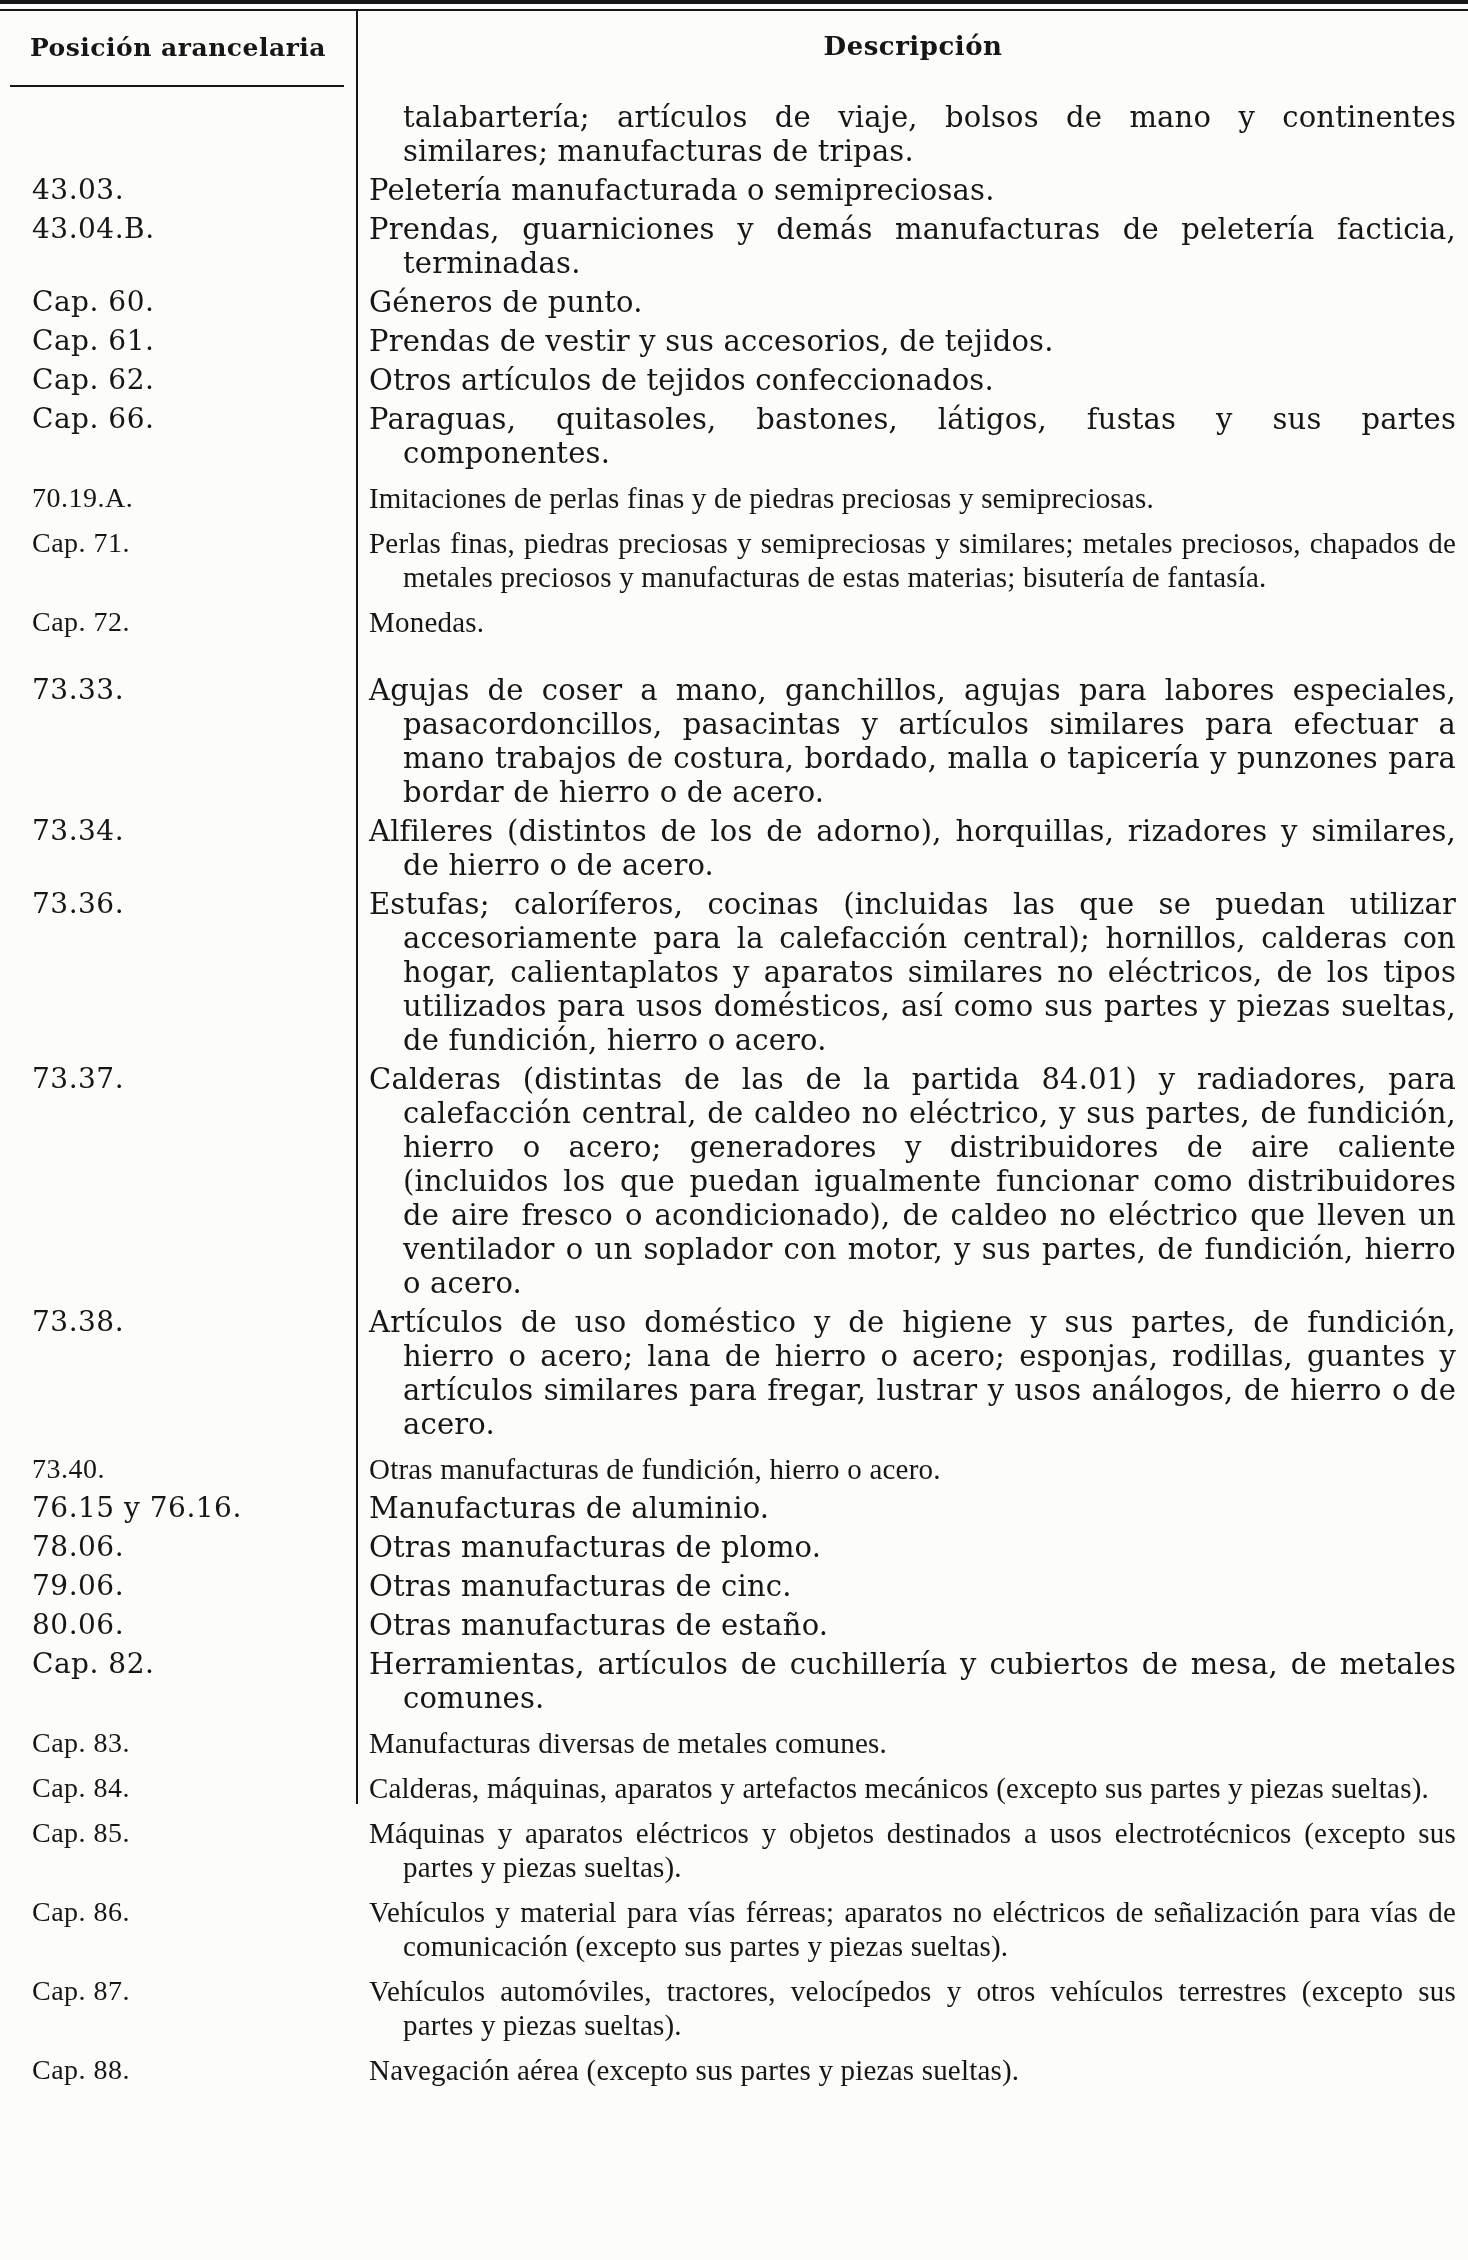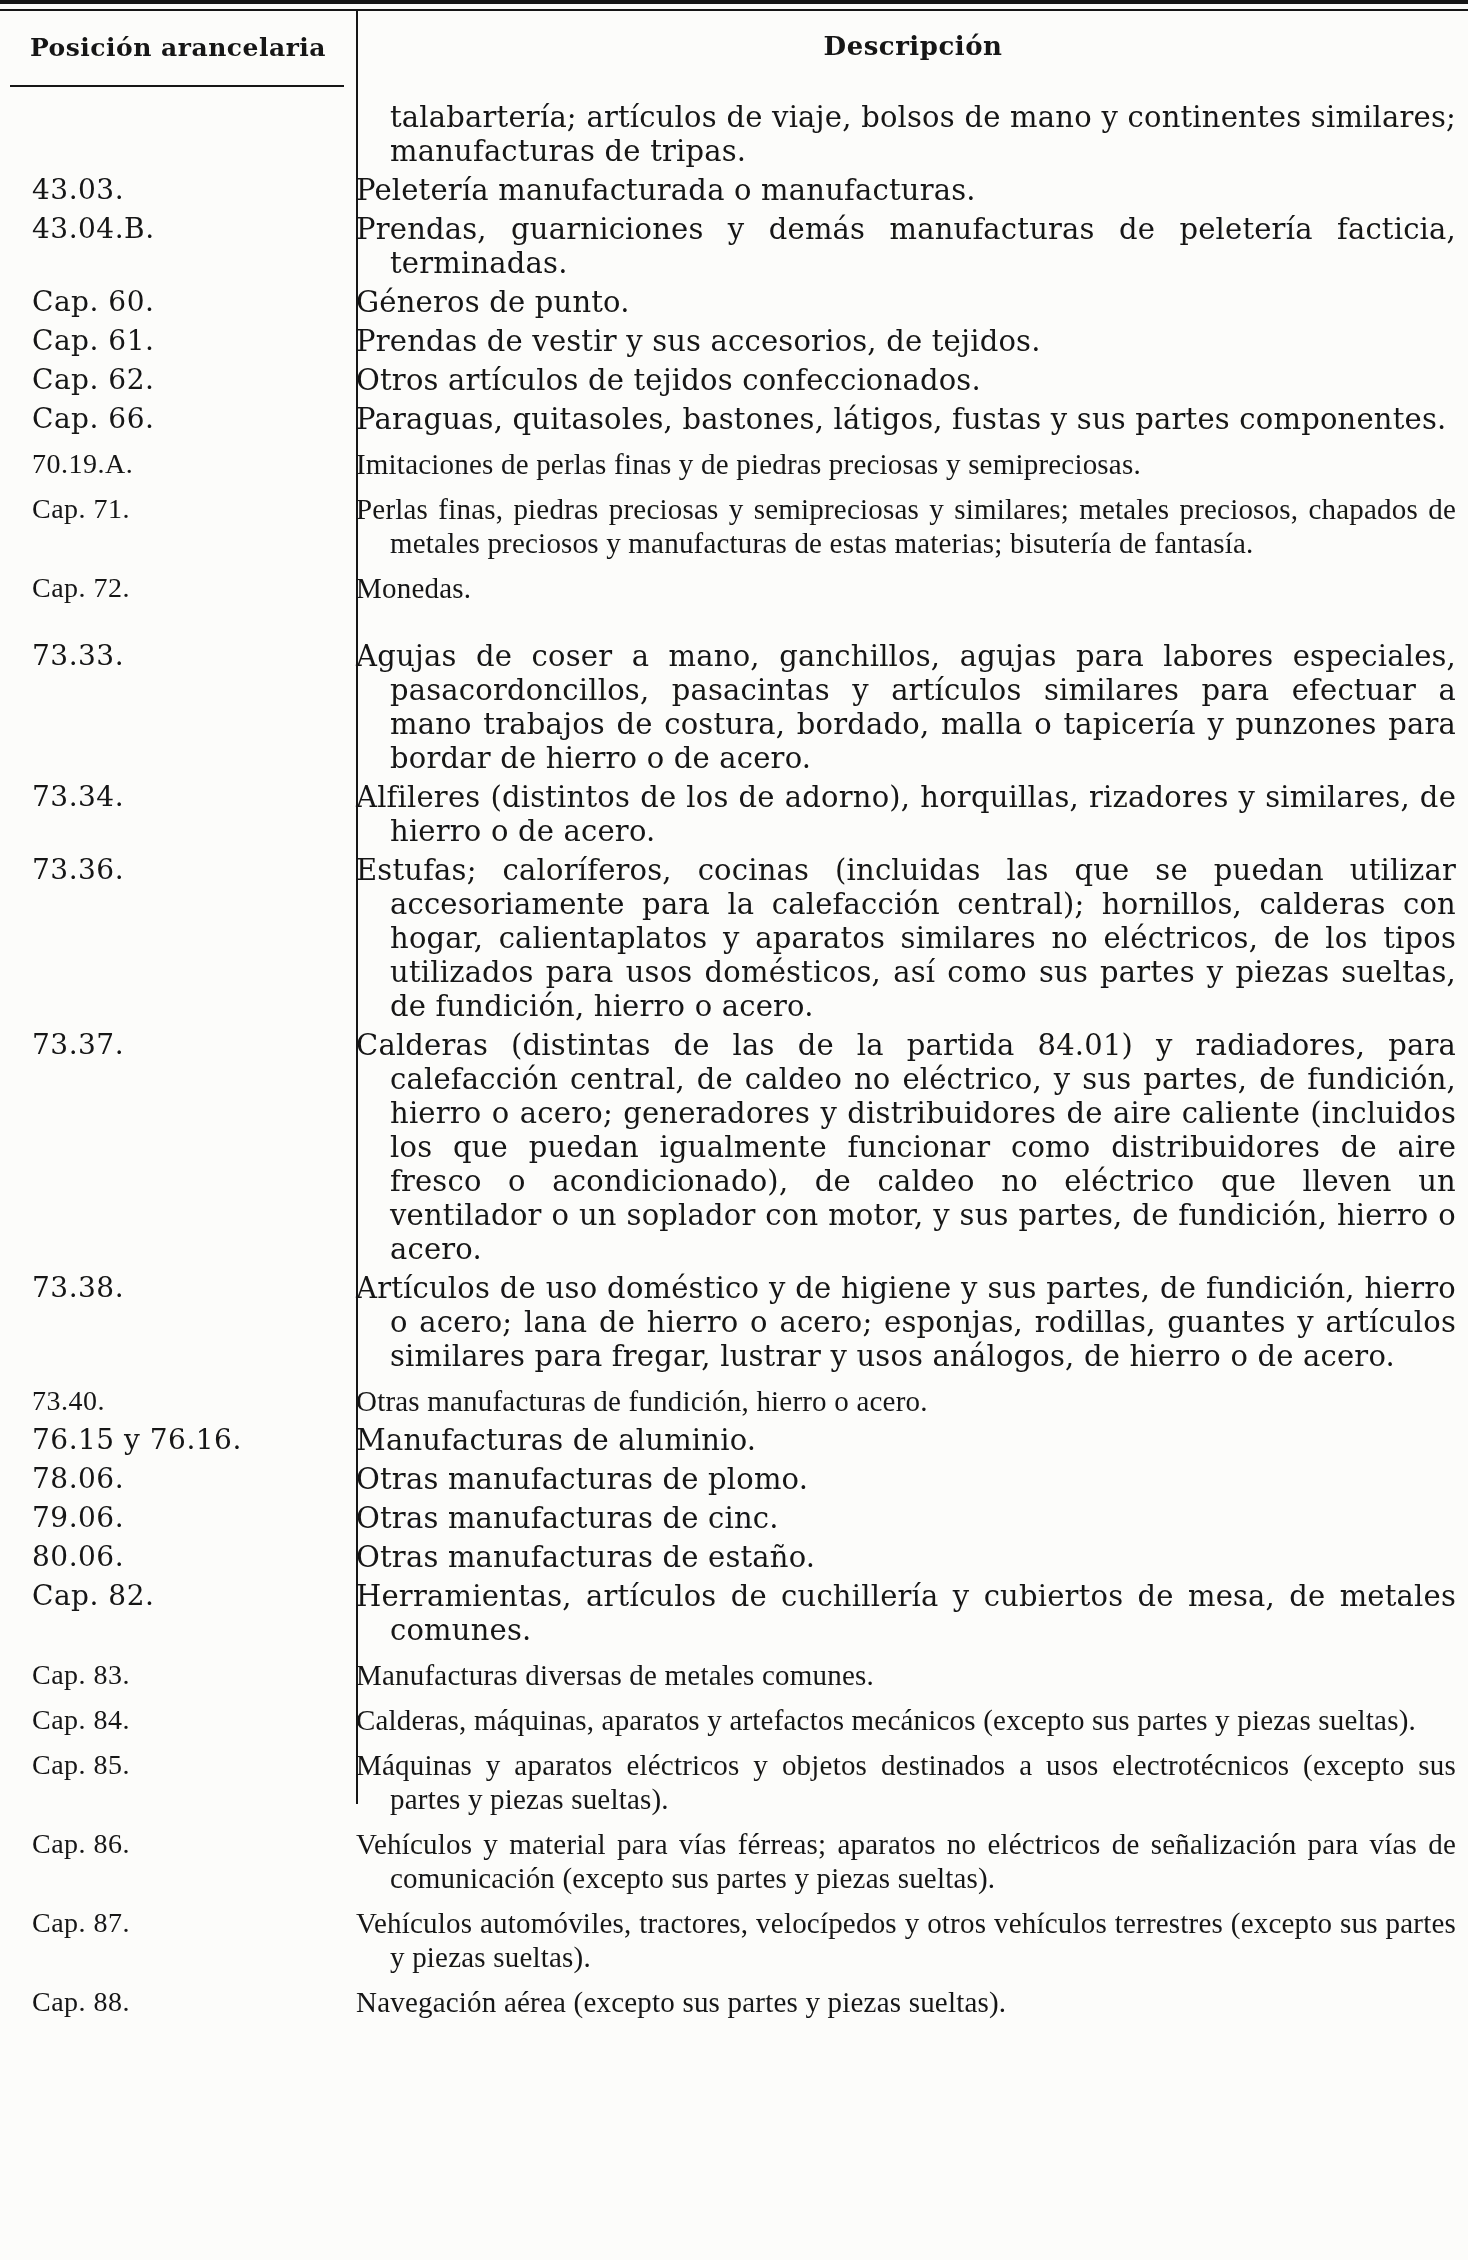--- a/index.html
+++ b/index.html
@@ -77,21 +77,21 @@
   .row.gap-small { margin-top: 11px; font-family: Liberation Serif, serif; }
   .row.gap-large { margin-top: 34px; }
   .cell-pos {
     padding-left: 32px;
     font-size: 28px;
     line-height: 34px;
     letter-spacing: 0.5px;
     white-space: nowrap;
   }
   .cell-desc {
-    padding-left: 0;
+    padding-left: 13px;
     padding-right: 12px;
     font-size: 29px;
     line-height: 34px;
     letter-spacing: 0.2px;
     text-align: justify;
   }
   .cell-desc .t {
     display: block;
     padding-left: 34px;
     text-indent: -34px;
@@ -118,21 +118,21 @@
   <div class="row continuation">
     <div class="cell-pos"></div>
     <div class="cell-desc">
       <span class="t">talabartería; artículos de viaje, bolsos de mano y continentes similares; manufacturas de tripas.</span>
     </div>
   </div>
 
   <div class="row">
     <div class="cell-pos">43.03.</div>
     <div class="cell-desc">
-      <span class="t">Peletería manufacturada o manufacturas.</span>
+      <span class="t">Peletería manufacturada o semipreciosas.</span>
     </div>
   </div>
 
   <div class="row">
     <div class="cell-pos">43.04.B.</div>
     <div class="cell-desc">
       <span class="t">Prendas, guarniciones y demás manufacturas de peletería facticia, terminadas.</span>
     </div>
   </div>
 

